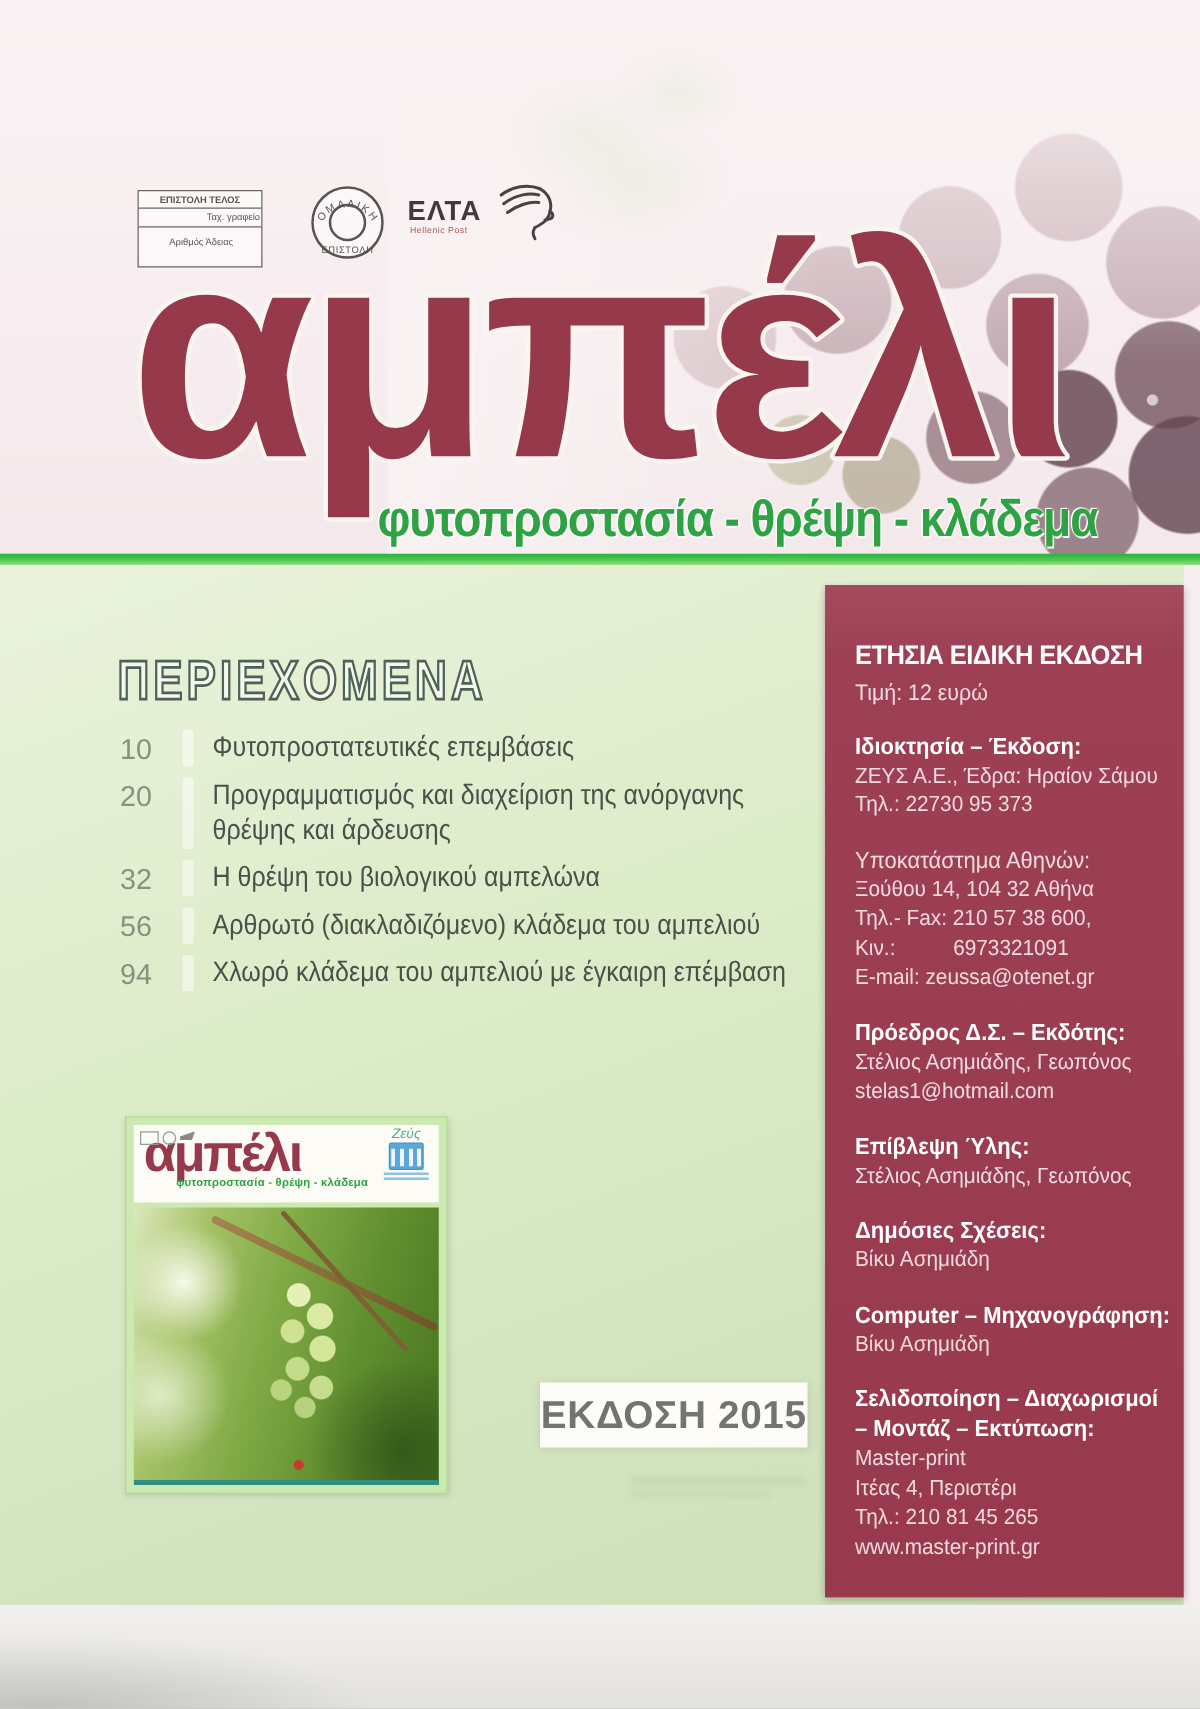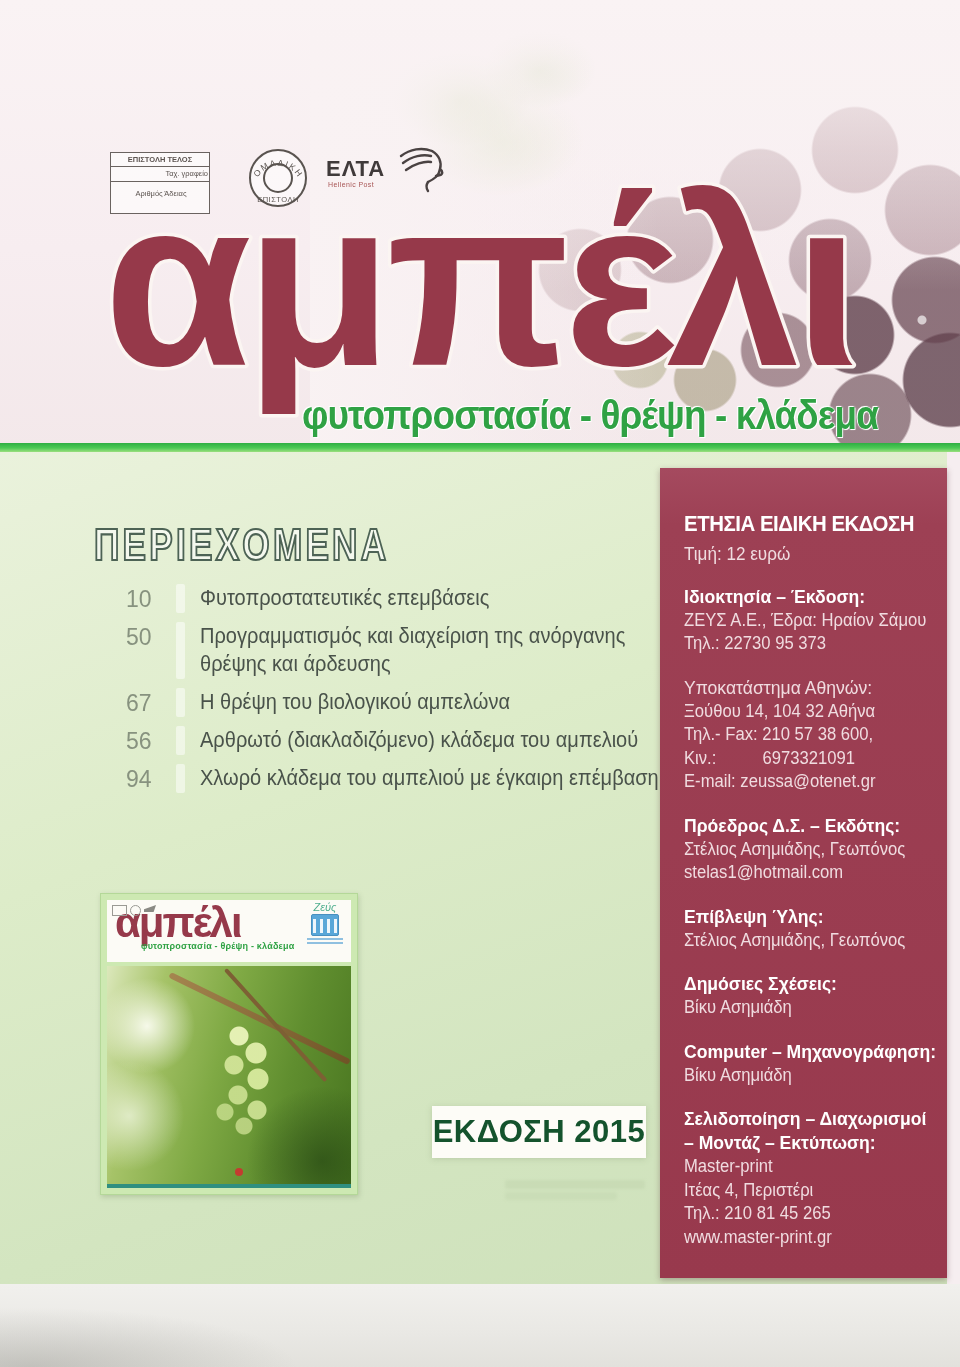--- a/index.html
+++ b/index.html
@@ -71,21 +71,21 @@
     position:absolute;left:0;top:452px;width:952px;height:832px;
     background:linear-gradient(160deg,#eaf2dc 0%,#ddecc9 38%,#d3e5c0 70%,#cde0ba 100%);
   }
   .right-margin{position:absolute;left:947px;top:452px;width:13px;height:832px;background:#f6eef0;}
   .toc-heading{
     position:absolute;left:94px;top:520px;
     font-size:44px;font-weight:bold;letter-spacing:4px;
     color:#f4f8ee;-webkit-text-stroke:2.2px #4d6355;
     transform:scaleX(.8);transform-origin:left top;white-space:nowrap;
   }
-  .toc{position:absolute;left:96px;top:584px;width:620px;margin-left:30px;}
+  .toc{position:absolute;left:96px;top:584px;width:620px;}
   .toc-row{display:flex;margin-bottom:9px;}
   .toc-num{flex:none;width:50px;font-size:23px;color:#87927f;padding-top:2px;}
   .toc-stripe{flex:none;width:9px;border-radius:2px;background:rgba(255,255,255,.5);margin-right:15px;}
   .toc-body{width:545px;transform:scaleX(.89);transform-origin:left top;}
   .toc-title{font-size:22.5px;color:#49524a;line-height:1.26;}
   .toc-sub{font-size:22.5px;color:#49524a;line-height:1.26;}
   
   .mini-cover{
     position:absolute;left:100px;top:893px;width:258px;height:302px;
     background:#cde9b2;border:1px solid #b4d898;padding:6px;box-sizing:border-box;
@@ -130,21 +130,21 @@
       linear-gradient(105deg,#dce8bc 0%,#a6c368 20%,#7fa944 45%,#608e2f 70%,#47741f 100%);
   }
   .mini-photo::after{content:"";position:absolute;left:0;right:0;bottom:0;height:4px;background:#2f8f80;}
   .branch1{position:absolute;left:64px;top:6px;width:200px;height:6px;background:linear-gradient(90deg,#a5854f,#6f5426);transform:rotate(26deg);transform-origin:left top;border-radius:3px;}
   .branch2{position:absolute;left:120px;top:2px;width:150px;height:4px;background:#7d6034;transform:rotate(48deg);transform-origin:left top;border-radius:2px;}
   .mini-dot{position:absolute;left:128px;bottom:12px;width:8px;height:8px;border-radius:50%;background:#c43b30;}
   
   .edition{
     position:absolute;left:432px;top:1106px;width:214px;height:52px;
     background:#fdfcf7;display:flex;align-items:center;justify-content:center;
-    font-size:31px;font-weight:bold;color:#14532d;letter-spacing:.5px;
+    font-size:31px;font-weight:bold;color:#737373;letter-spacing:.5px;
     box-shadow:0 1px 6px rgba(110,130,90,.25);
   }
   .ghost{position:absolute;left:505px;top:1180px;width:140px;height:22px;opacity:.5;filter:blur(1.5px);}
   .ghost .g1{height:9px;background:rgba(176,196,156,.5);border-radius:2px;}
   .ghost .g2{height:8px;margin-top:3px;width:80%;background:rgba(176,196,156,.4);border-radius:2px;}
   
   .sidebar{
     position:absolute;left:660px;top:468px;width:287px;height:810px;box-sizing:border-box;
     background:linear-gradient(180deg,#a54a5f 0%,#9d4054 7%,#98394d 100%);
     padding:44px 14px 16px 24px;color:#f0dce0;
@@ -231,28 +231,28 @@
 
   <div class="toc">
     <div class="toc-row">
       <div class="toc-num">10</div>
       <div class="toc-stripe"></div>
       <div class="toc-body">
           <div class="toc-title">Φυτοπροστατευτικές επεμβάσεις</div>
         </div>
     </div>
     <div class="toc-row">
-      <div class="toc-num">50</div>
+      <div class="toc-num">20</div>
       <div class="toc-stripe"></div>
       <div class="toc-body">
           <div class="toc-title">Προγραμματισμός και διαχείριση της ανόργανης θρέψης και άρδευσης</div>
         </div>
     </div>
     <div class="toc-row">
-      <div class="toc-num">67</div>
+      <div class="toc-num">32</div>
       <div class="toc-stripe"></div>
       <div class="toc-body">
           <div class="toc-title">Η θρέψη του βιολογικού αμπελώνα</div>
         </div>
     </div>
     <div class="toc-row">
       <div class="toc-num">56</div>
       <div class="toc-stripe"></div>
       <div class="toc-body">
           <div class="toc-title">Αρθρωτό (διακλαδιζόμενο) κλάδεμα του αμπελιού</div>

